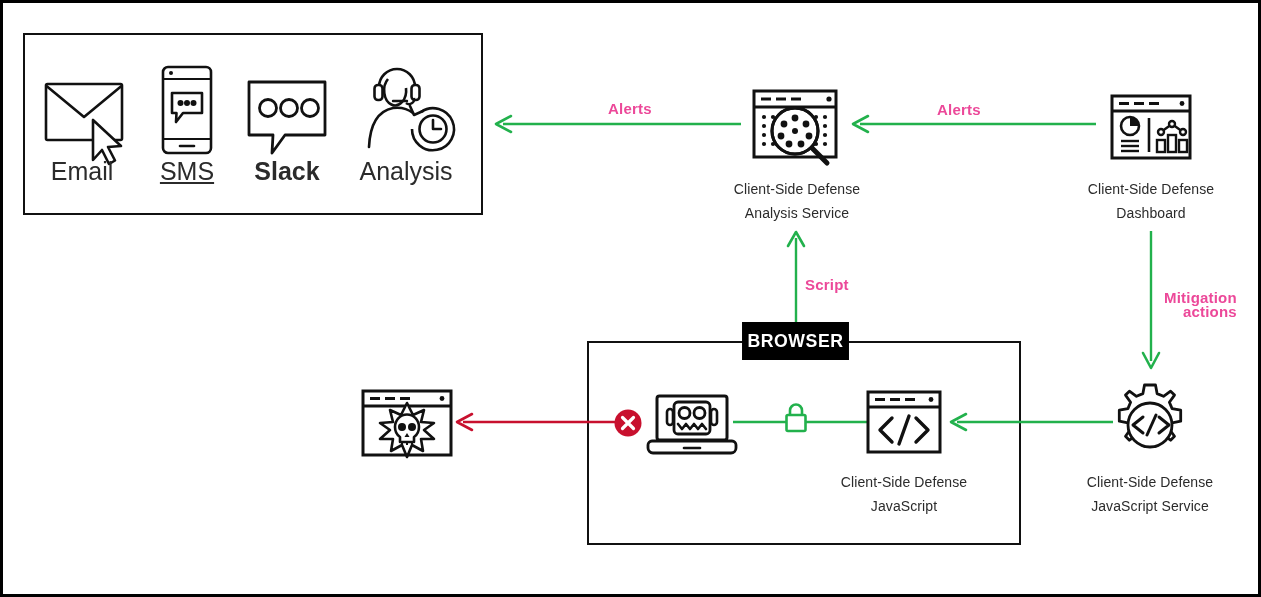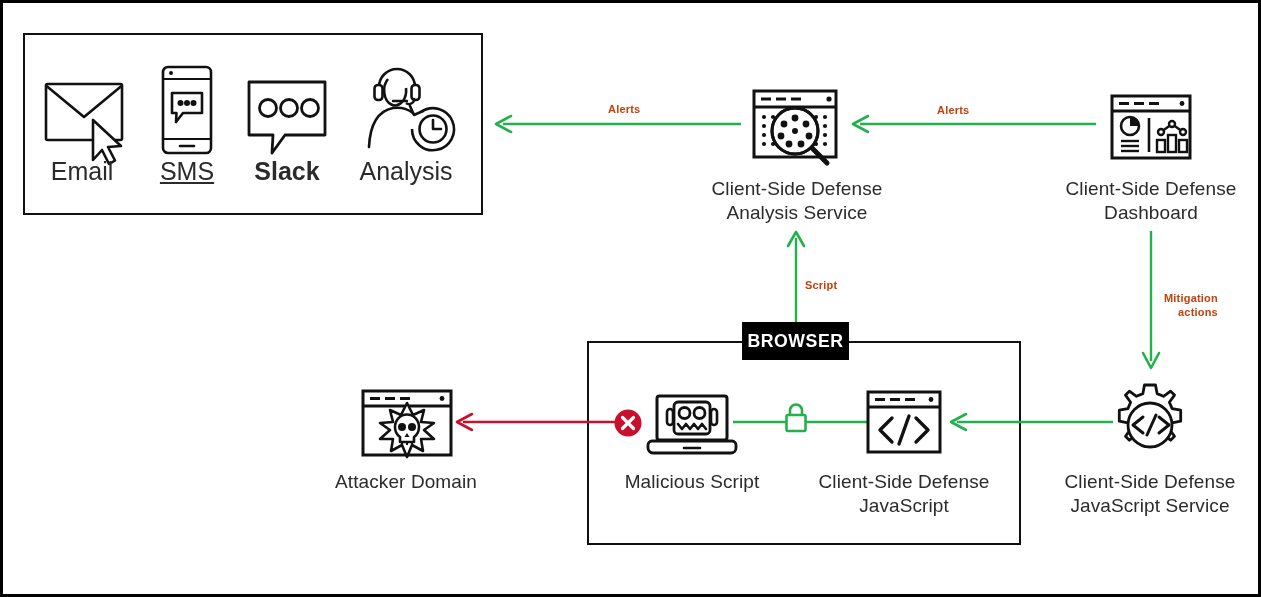--- a/index.html
+++ b/index.html
@@ -7,29 +7,29 @@
   #stage{
     position:relative;width:1261px;height:597px;background:#ffffff;
     box-sizing:border-box;border:3px solid #000000;overflow:hidden;
   }
   .abs{position:absolute;}
   .box-outline{
     position:absolute;border:2.5px solid #111111;background:transparent;
   }
   .caption{
     position:absolute;text-align:center;color:#2b2b2b;
-    font-size:19px;line-height:24px;font-weight:400;
+    font-size:14px;line-height:24px;font-weight:400;
     letter-spacing:.1px;white-space:pre-line;
   }
   .icon-label{
     position:absolute;text-align:center;color:#2b2b2b;
     font-size:25px;line-height:22px;font-weight:400;
   }
   .edge-label{
-    position:absolute;color:#c2410c;font-size:11px;font-weight:bold;
+    position:absolute;color:#ec4899;font-size:15px;font-weight:bold;
     line-height:14px;letter-spacing:.2px;white-space:pre-line;
   }
   .browser-chip{
     position:absolute;background:#000000;color:#ffffff;
     font-weight:bold;font-size:19px;letter-spacing:.6px;
     display:flex;align-items:center;justify-content:center;
     font-family:"Liberation Sans","DejaVu Sans",sans-serif;
     transform:scaleX(.93);
   }
   svg{display:block;overflow:visible;}
@@ -215,21 +215,20 @@
       <line x1="39" y1="9.5" x2="49" y2="9.5" stroke="#111" stroke-width="3"></line>
       <circle cx="81" cy="9.5" r="2.4" fill="#111"></circle>
       <path d="M46 14 L52 26 L63 21 L60 33 L73 34 L63 41 L73 50 L60 50 L62 62 L51 56 L46 68 L41 56 L30 62 L32 50 L19 50 L29 41 L19 34 L32 33 L29 21 L40 26 Z" fill="#fff" stroke="#111" stroke-width="2.6" stroke-linejoin="round"></path>
       <path d="M34 38 a12 12.5 0 0 1 24 0 c0 5 -2 8 -5 10 l0 5 h-14 l0 -5 c-3 -2 -5 -5 -5 -10 Z" fill="#fff" stroke="#111" stroke-width="2.6" stroke-linejoin="round"></path>
       <circle cx="41" cy="38" r="4" fill="#111"></circle>
       <circle cx="51" cy="38" r="4" fill="#111"></circle>
       <path d="M46 44 l-2.5 4 h5 Z" fill="#111"></path>
       <path d="M41 52 v4 M46 52 v4 M51 52 v4" stroke="#111" stroke-width="2"></path>
     </svg>
   </div>
-  <div class="caption" style="left:303px;top:467px;width:200px;">Attacker Domain</div>
 
   <div class="abs" style="left:450px;top:408px;">
     <svg width="180" height="24" viewBox="0 0 180 24">
       <line x1="10" y1="11" x2="180" y2="11" stroke="#c8102e" stroke-width="2.4"></line>
       <path d="M19 3 L4 11 L19 19" fill="none" stroke="#c8102e" stroke-width="2.6" stroke-linecap="round" stroke-linejoin="round"></path>
     </svg>
   </div>
 
   <div class="abs" style="left:610px;top:405px;">
     <svg width="30" height="30" viewBox="0 0 30 30">
@@ -244,21 +243,20 @@
       <path d="M4 47 H84 a4 4 0 0 1 4 4 v3 a5 5 0 0 1 -5 5 H5 a5 5 0 0 1 -5 -5 v-3 a4 4 0 0 1 4 -4 Z" fill="#fff" stroke="#111" stroke-width="2.8"></path>
       <line x1="36" y1="54" x2="52" y2="54" stroke="#111" stroke-width="2.6" stroke-linecap="round"></line>
       <rect x="26" y="8" width="36" height="32" rx="4" fill="#fff" stroke="#111" stroke-width="2.8"></rect>
       <rect x="19" y="15" width="6" height="16" rx="3" fill="#fff" stroke="#111" stroke-width="2.6"></rect>
       <rect x="63" y="15" width="6" height="16" rx="3" fill="#fff" stroke="#111" stroke-width="2.6"></rect>
       <circle cx="36.5" cy="19" r="5.5" fill="#fff" stroke="#111" stroke-width="2.8"></circle>
       <circle cx="51.5" cy="19" r="5.5" fill="#fff" stroke="#111" stroke-width="2.8"></circle>
       <polyline points="30,30 34,35 38,30 42,35 46,30 50,35 54,30 58,35" fill="none" stroke="#111" stroke-width="2.6" stroke-linejoin="round" stroke-linecap="round"></polyline>
     </svg>
   </div>
-  <div class="caption" style="left:593px;top:467px;width:192px;">Malicious Script</div>
 
   <div class="abs" style="left:730px;top:408px;">
     <svg width="140" height="24" viewBox="0 0 140 24">
       <line x1="0" y1="11" x2="140" y2="11" stroke="#22b14c" stroke-width="2.4"></line>
     </svg>
   </div>
   <div class="abs" style="left:779px;top:398px;">
     <svg width="28" height="34" viewBox="0 0 28 34">
       <path d="M8 14 V9.5 a6 6 0 0 1 12 0 V14" fill="none" stroke="#22b14c" stroke-width="2.6"></path>
       <rect x="4.5" y="14" width="19" height="16" rx="1.5" fill="#ffffff" stroke="#22b14c" stroke-width="2.6"></rect>

